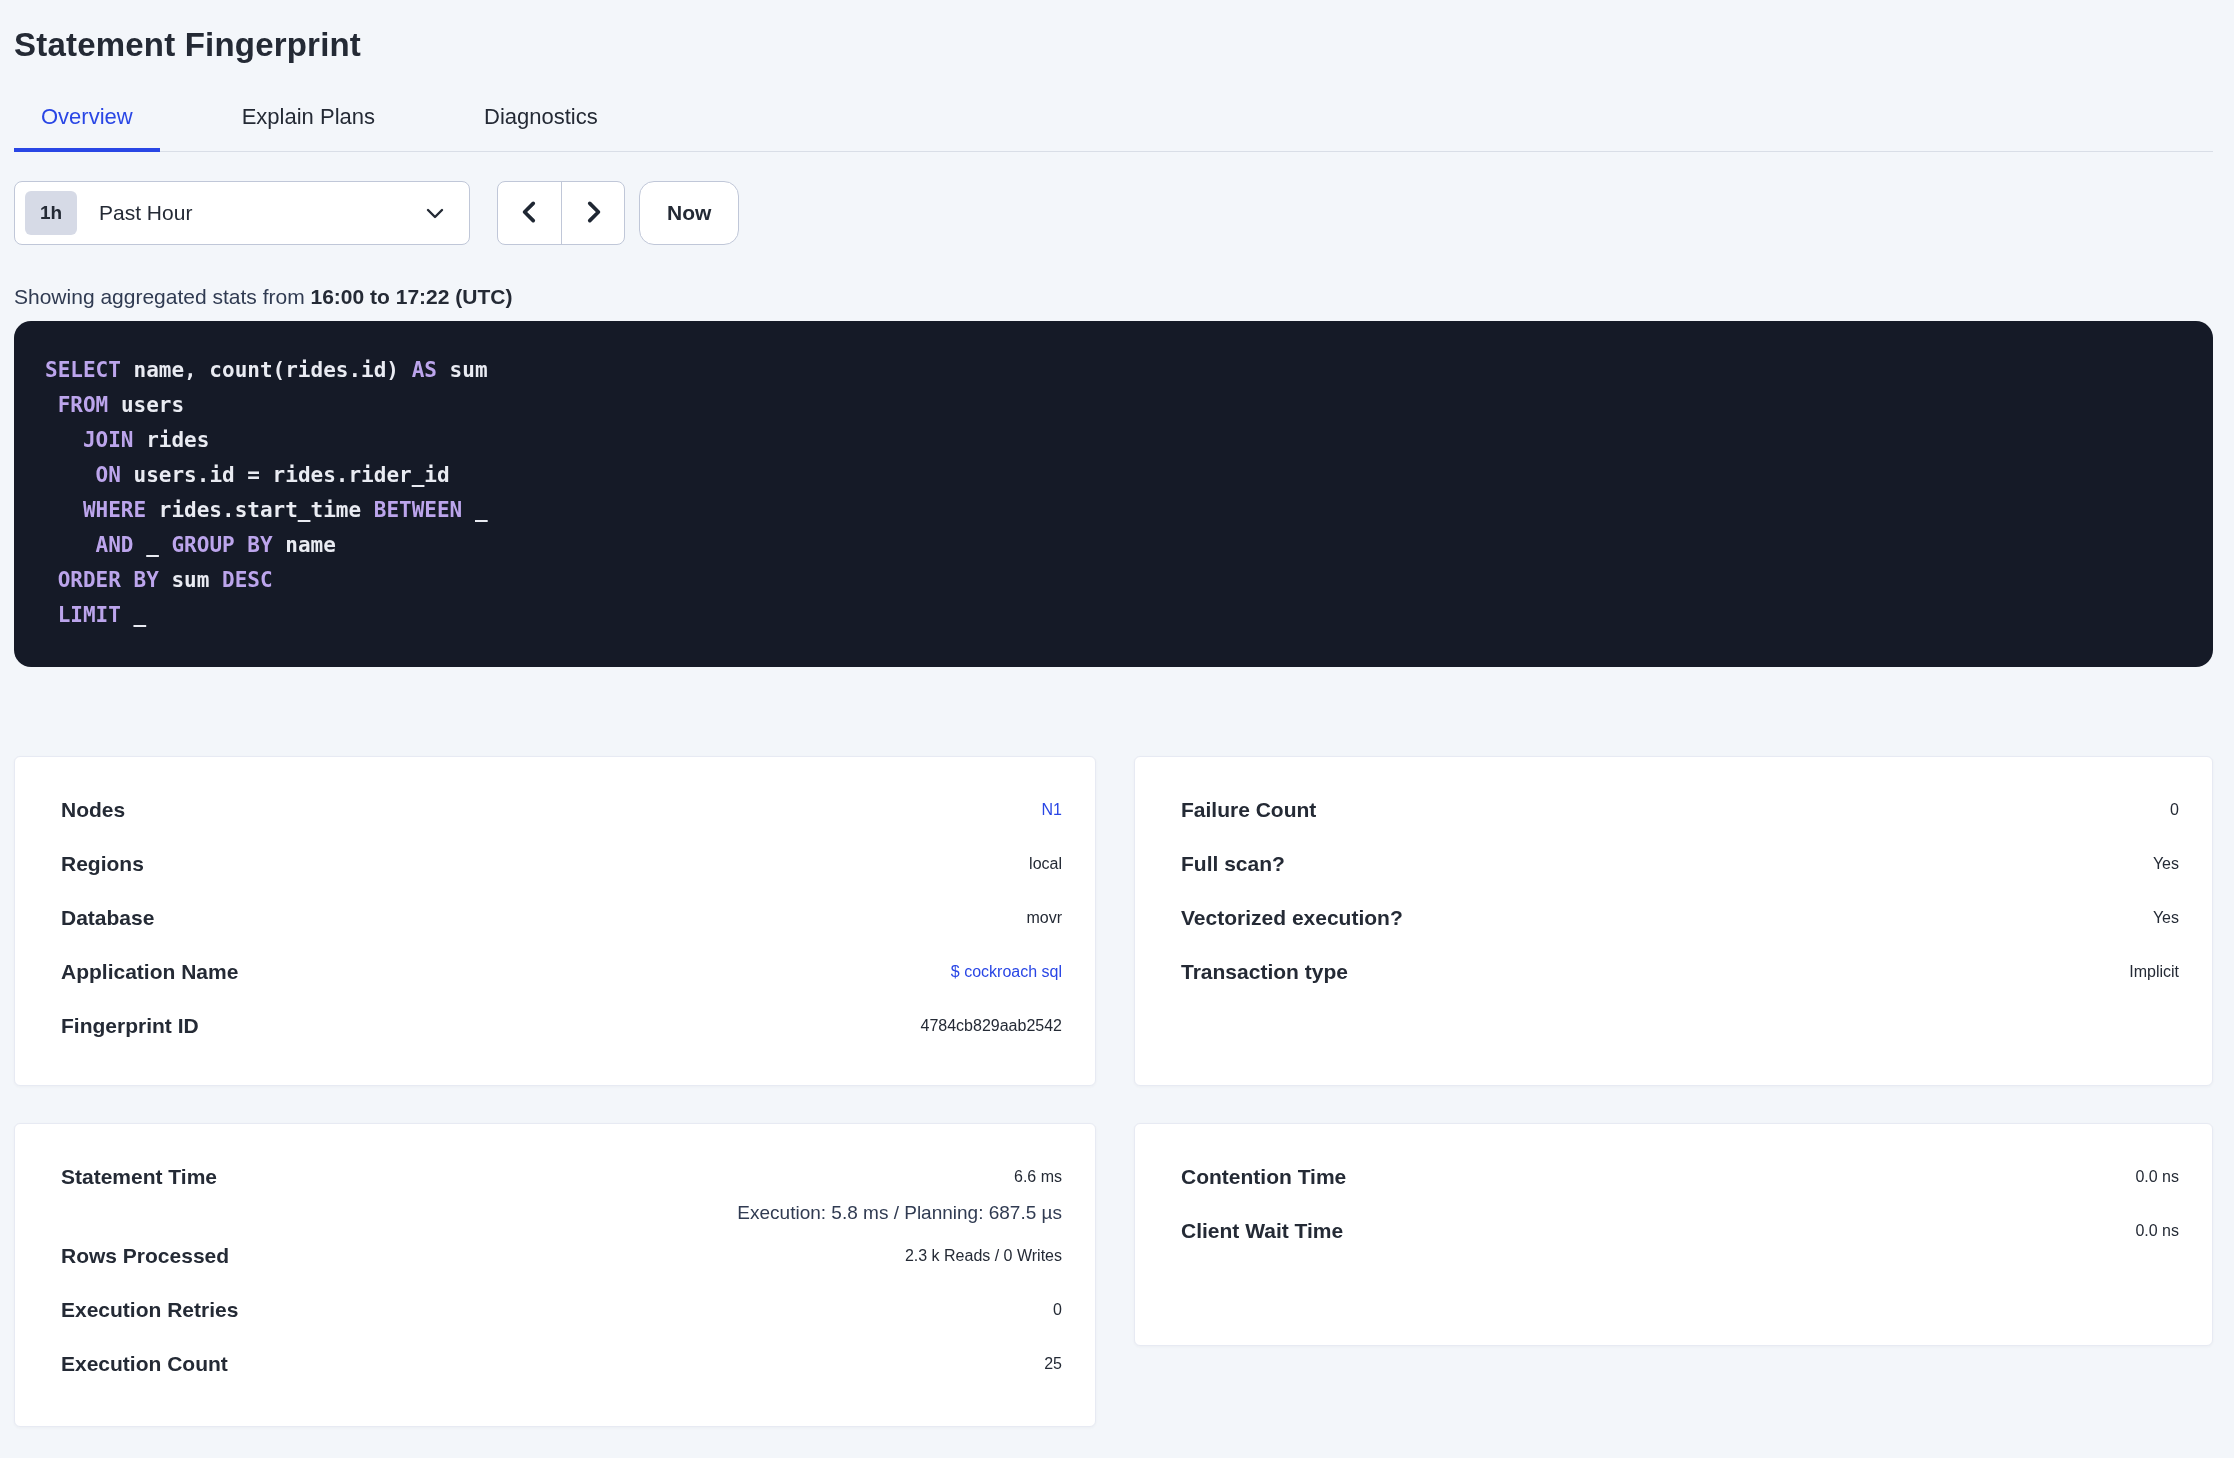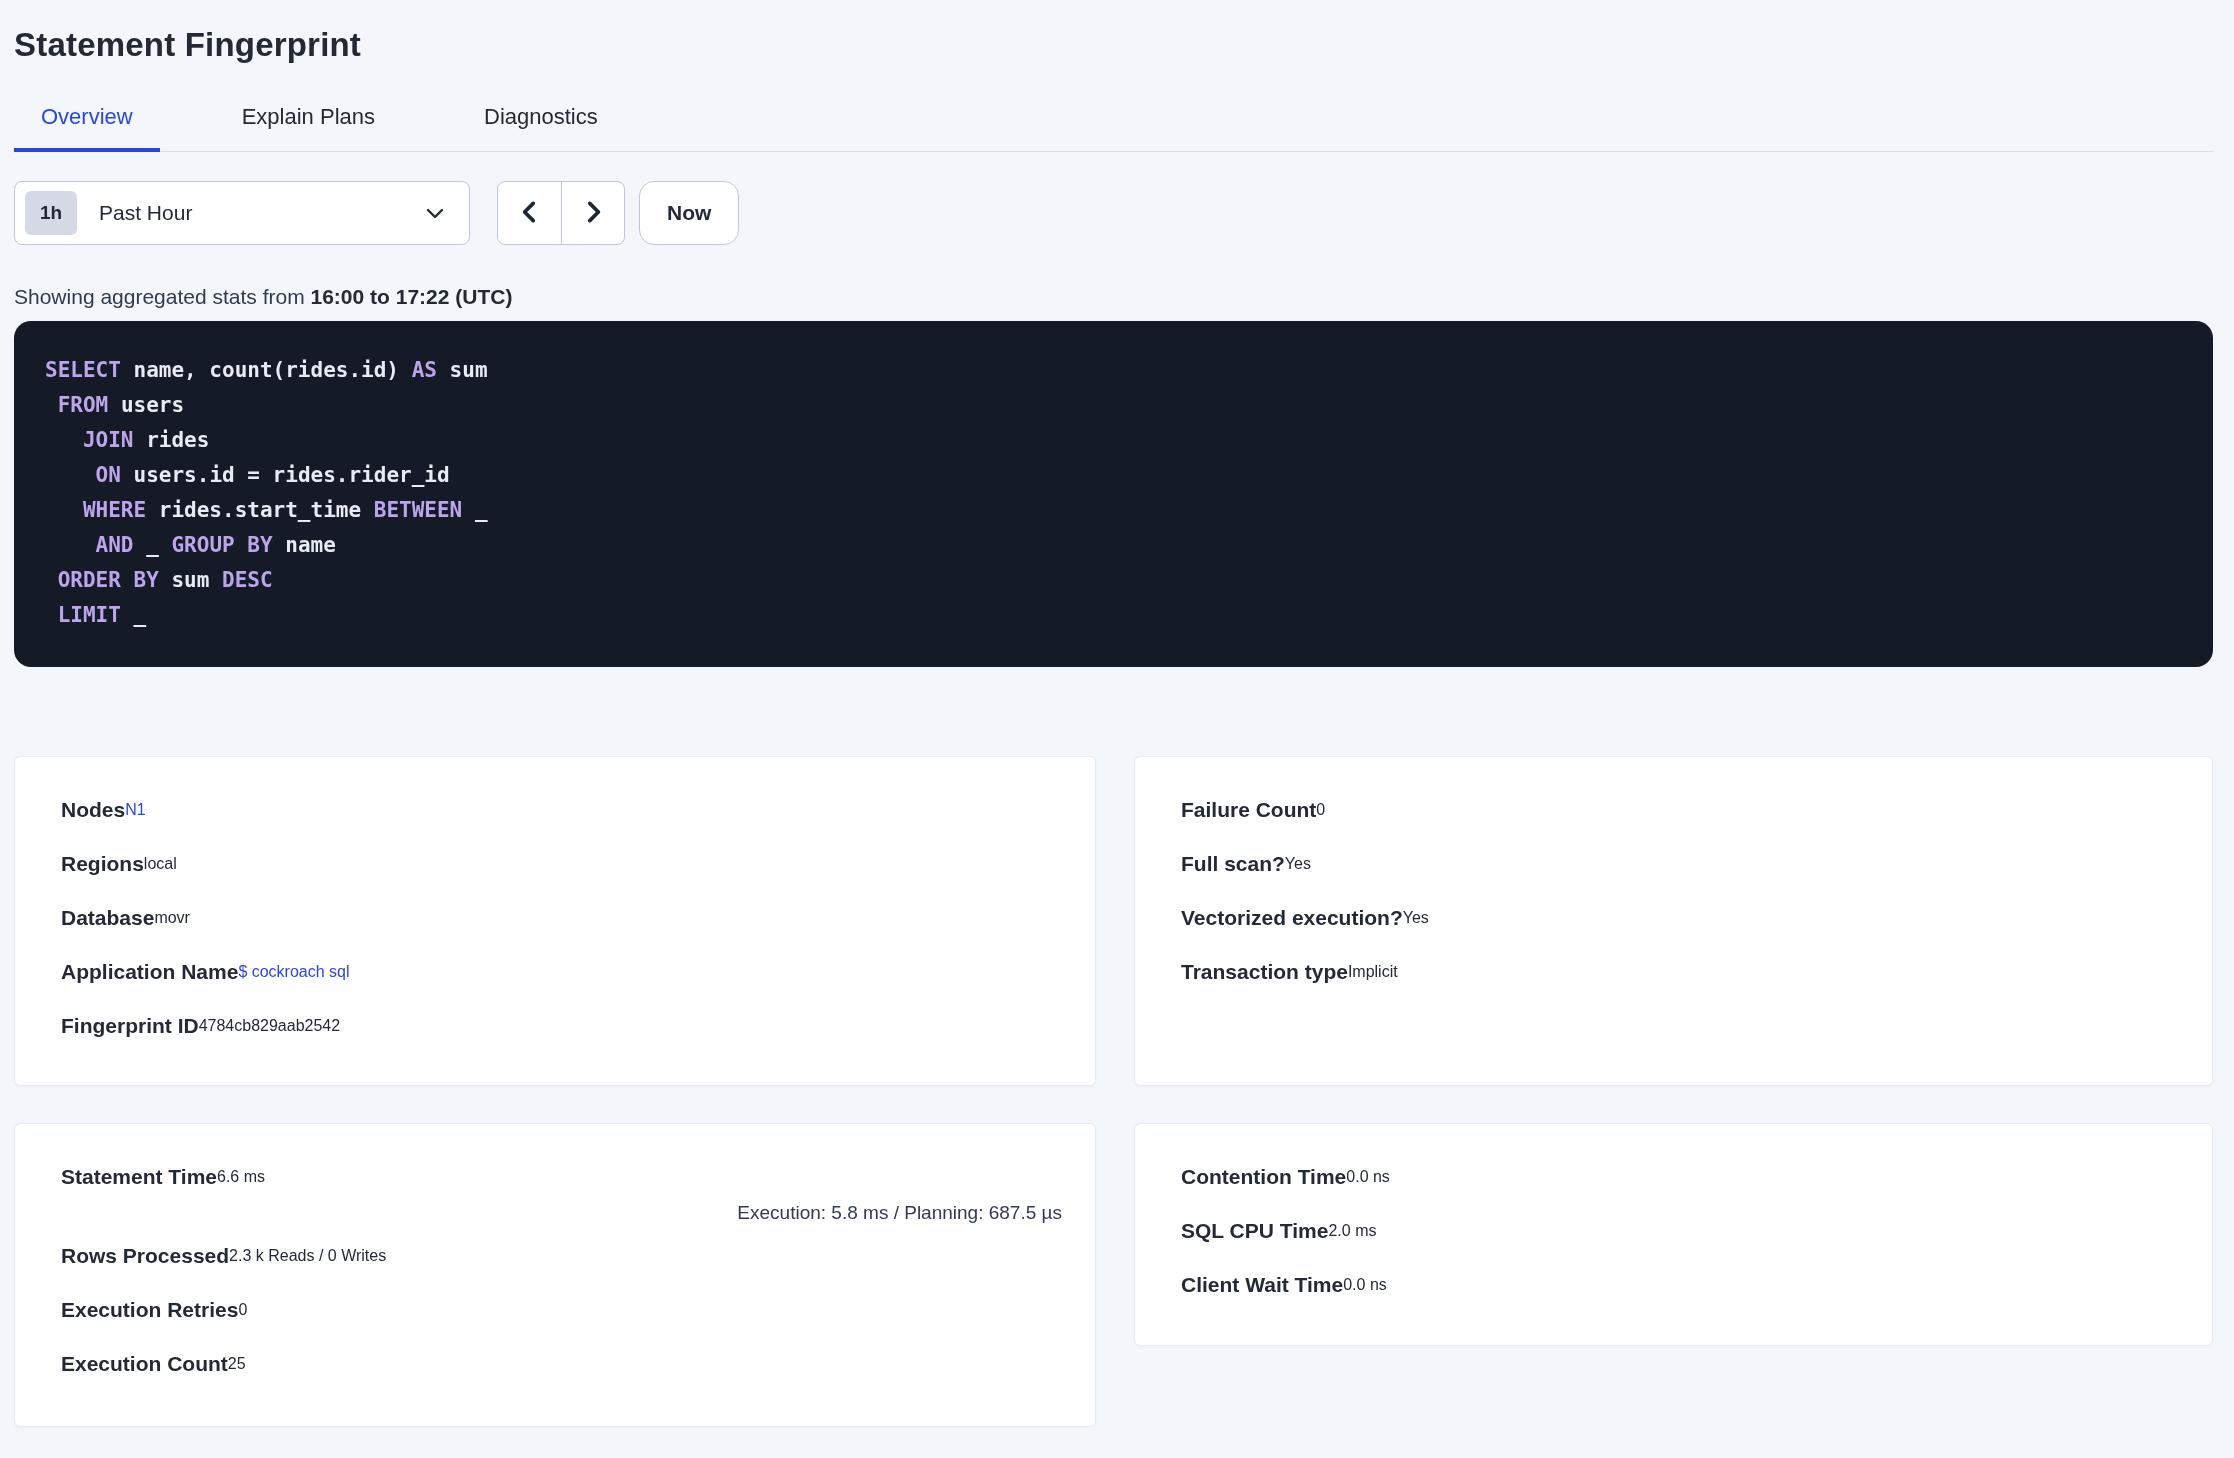--- a/index.html
+++ b/index.html
@@ -76,21 +76,21 @@
   .cards-row.second{margin-top:37px;}
   .card{
     background:var(--card);border:1px solid var(--card-border);border-radius:6px;
     box-shadow:0 1px 3px rgba(40,50,80,.04);
     padding:26px 33px 0 46px;
   }
   .card.info-left{width:1082px;height:330px;}
   .card.info-right{width:1079px;height:330px;}
   .card.perf-left{width:1082px;height:304px;}
   .card.perf-right{width:1079px;height:223px;}
-  .kv-row{display:flex;align-items:center;height:54px;}
+  .kv-row{display:flex;justify-content:space-between;align-items:center;height:54px;}
   .kv-label{font-size:21px;font-weight:700;color:var(--ink);}
   .kv-value{font-size:16px;color:var(--ink);text-align:right;}
   .kv-value.link{color:var(--accent);cursor:pointer;}
   .kv-sub{font-size:19px;color:var(--ink-soft);text-align:right;line-height:33px;margin-top:-8px;}
 </style>
 </head>
 <body style="--accent-blue: #2946E5; --code-background: #151A27; --code-keyword: #BCA5EC; --code-text: #E9EBF2; --page-background: #F3F6FA;">
 
 <div class="page">
 
@@ -206,23 +206,19 @@
           <span class="kv-label">Execution Count</span>
           <span class="kv-value">25</span>
         </div>
       </div>
     <div class="card perf-right">
         <div class="kv-row">
           <span class="kv-label">Contention Time</span>
           <span class="kv-value">0.0 ns</span>
         </div>
         <div class="kv-row">
-          <span class="kv-label">SQL CPU Time</span>
-          <span class="kv-value">2.0 ms</span>
-        </div>
-        <div class="kv-row">
           <span class="kv-label">Client Wait Time</span>
           <span class="kv-value">0.0 ns</span>
         </div>
       </div>
   </div>
 
 </div>
 
 </body></html>

